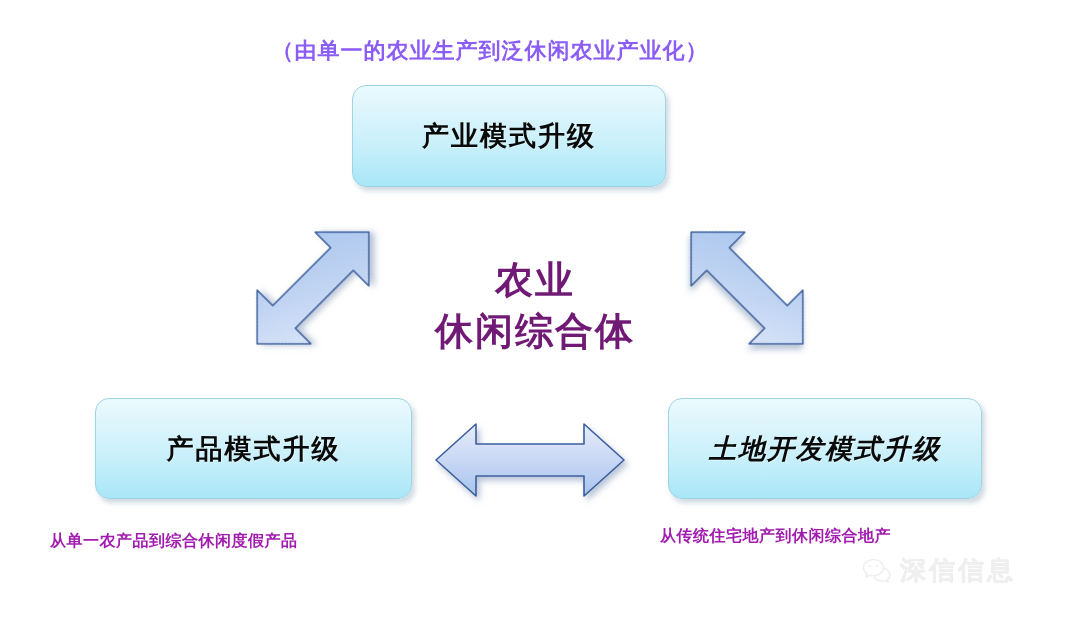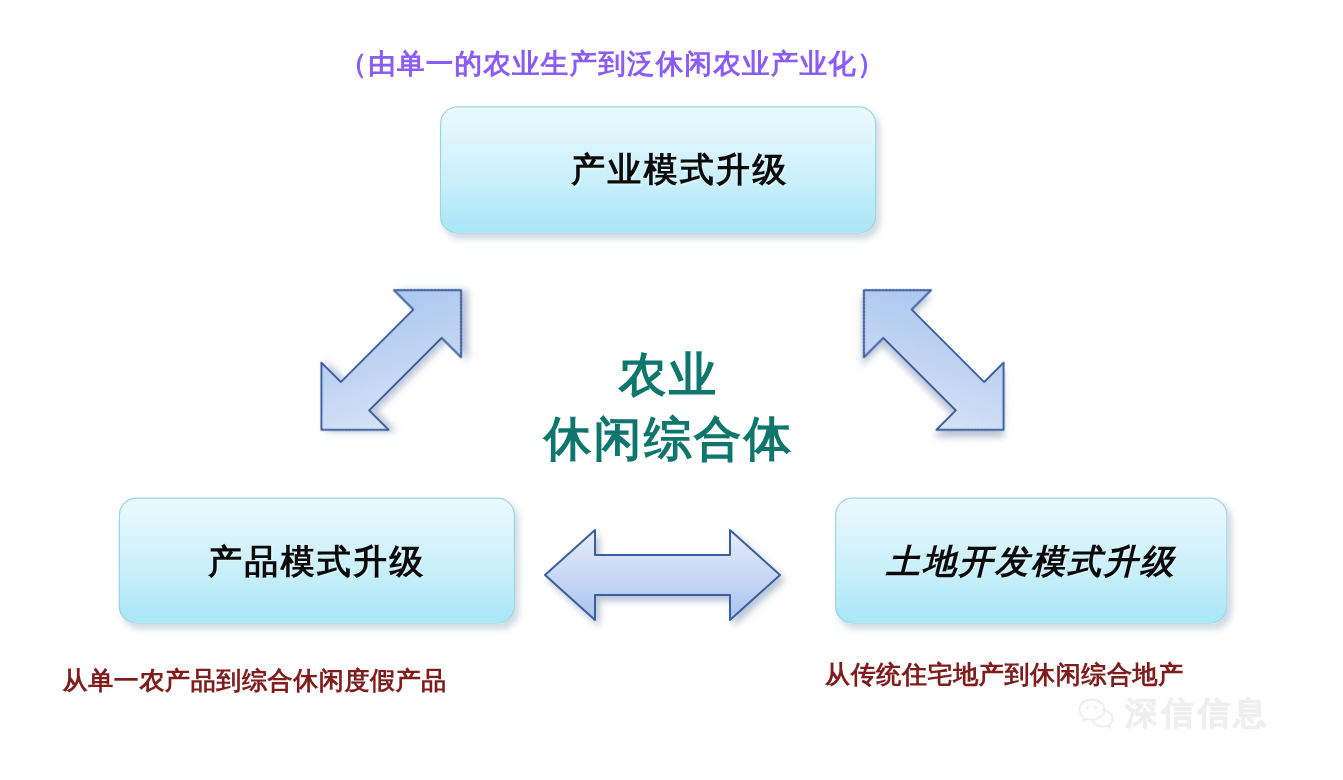--- a/index.html
+++ b/index.html
@@ -45,57 +45,56 @@
   }
   .node-label {
     font-size: 27px;
     font-weight: bold;
     color: #0a0a0a;
     letter-spacing: 2px;
     white-space: nowrap;
     text-shadow: 1px 1px 0 rgba(255,255,255,0.35);
   }
 
-  #box-top    { left: 352px; top: 85px;  width: 312px; height: 100px; padding-left: 35px; }
+  #box-top    { left: 352px; top: 85px;  width: 312px; height: 100px; }
   #box-left   { left: 95px;  top: 398px; width: 315px; height: 99px;  }
   #box-right  { left: 668px; top: 398px; width: 312px; height: 99px; font-style: italic;  }
 
   
   .center-title {
     position: absolute;
     left: 390px;
     top: 255px;
     width: 290px;
     text-align: center;
     font-size: 38px;
     font-weight: bold;
     line-height: 1.35;
-    color: #0f766e;
+    color: #701a75;
     letter-spacing: 2px;
-    margin-top: 20px;
   }
   .center-title .line1 { display: block; }
   .center-title .line2 { display: block; }
 
   
   .arrow {
     position: absolute;
   }
   .arrow svg { display: block; overflow: visible; }
 
   #arrow-left  { left: 228px; top: 188px; width: 170px; height: 200px; }
   #arrow-right { left: 660px; top: 188px; width: 175px; height: 200px; }
   #arrow-bottom{ left: 432px; top: 416px; width: 200px; height: 90px;  }
 
   
   .caption {
     position: absolute;
-    font-size: 20px;
-    font-weight: bold;
-    color: #7f1d1d;
+    font-size: 16px;
+    font-weight: bold;
+    color: #a21caf;
     white-space: nowrap;
     letter-spacing: 0.5px;
   }
   #caption-left  { left: 50px;  top: 531px; }
   #caption-right { left: 660px; top: 526px; }
 
   
   #watermark {
     position: absolute;
     left: 862px;

